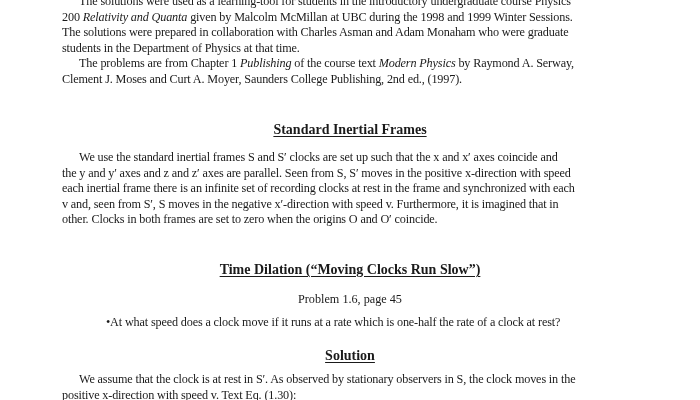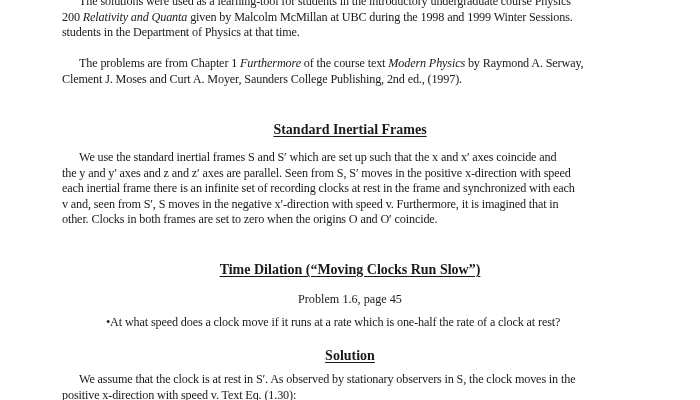--- a/index.html
+++ b/index.html
@@ -28,34 +28,35 @@
     }
   </style>
 </head>
 <body>
 
 <div class="page">
 
   <div class="para" style="top:-6px;">
     <span class="line"><span class="indent"></span><span>The solutions were used as a learning-tool for students in the introductory undergraduate course Physics</span></span>
     <span class="line"><span>200 </span><em>Relativity and Quanta</em><span> given by Malcolm McMillan at UBC during the 1998 and 1999 Winter Sessions.</span></span>
+    <span class="line">The solutions were prepared in collaboration with Charles Asman and Adam Monaham who were graduate</span>
     <span class="line">students in the Department of Physics at that time.</span>
   </div>
 
   <div class="para" style="top:56px;">
-    <span class="line"><span class="indent"></span><span>The problems are from Chapter 1 </span><em>Furthermore</em><span> of the course text </span><em>Modern Physics</em><span> by Raymond A. Serway,</span></span>
+    <span class="line"><span class="indent"></span><span>The problems are from Chapter 1 </span><em>Publishing</em><span> of the course text </span><em>Modern Physics</em><span> by Raymond A. Serway,</span></span>
     <span class="line">Clement J. Moses and Curt A. Moyer, Saunders College Publishing, 2nd ed., (1997).</span>
   </div>
 
   <div class="heading" style="top:122px;">
     <span>Standard Inertial Frames</span>
   </div>
 
   <div class="para" style="top:150px;">
-    <span class="line"><span class="indent"></span><span>We use the standard inertial frames S and S′ which are set up such that the x and x′ axes coincide and</span></span>
+    <span class="line"><span class="indent"></span><span>We use the standard inertial frames S and S′ clocks are set up such that the x and x′ axes coincide and</span></span>
     <span class="line">the y and y′ axes and z and z′ axes are parallel. Seen from S, S′ moves in the positive x-direction with speed</span>
     <span class="line">each inertial frame there is an infinite set of recording clocks at rest in the frame and synchronized with each</span>
     <span class="line">v and, seen from S′, S moves in the negative x′-direction with speed v. Furthermore, it is imagined that in</span>
     <span class="line">other. Clocks in both frames are set to zero when the origins O and O′ coincide.</span>
   </div>
 
   <div class="heading" style="top:262px;">
     <span>Time Dilation (“Moving Clocks Run Slow”)</span>
   </div>
 

